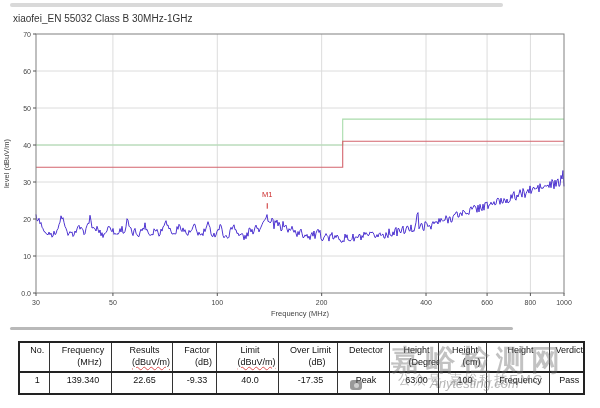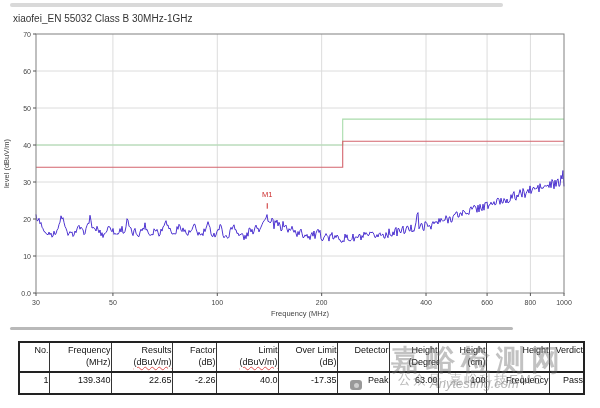--- a/index.html
+++ b/index.html
@@ -5,21 +5,21 @@
   html,body{margin:0;padding:0;background:#fff;}
   #page{position:relative;width:600px;height:408px;background:#fff;overflow:hidden;
         font-family:"Liberation Sans",sans-serif;}
   .divider{position:absolute;border-radius:2px;}
   #top-divider{left:10px;top:3px;width:493px;height:4px;background:#d9d9d9;}
   #mid-divider{left:10px;top:327px;width:503px;height:3px;background:#b9b9b9;}
   #chart-title{position:absolute;left:13px;top:13px;font-size:10px;color:#333;}
   #chart-svg{position:absolute;left:0;top:0;}
   #results-table{position:absolute;left:18px;top:341px;width:565px;border-collapse:collapse;
                  table-layout:fixed;font-size:9px;color:#111;}
-  #results-table th,#results-table td{border:1px solid #333;text-align:right;
+  #results-table th,#results-table td{border:1px solid #333;text-align:center;
                  padding:2px 0 2px 6px;font-weight:normal;vertical-align:top;overflow:hidden;white-space:nowrap;}
   #results-table{border:2px solid #222;}
   #results-table thead tr{height:30px;}
   #results-table thead th{border-bottom:2px solid #222;}
   #results-table tbody tr{height:22px;}
   .th-sub{display:block;margin-top:2px;padding-left:13px;}
   .squiggle{text-decoration:underline;text-decoration-style:wavy;
             text-decoration-color:#e04f4f;text-decoration-thickness:1px;}
   #watermark{position:absolute;left:0;top:0;width:600px;height:288px;pointer-events:none;padding-left:36px;}
   #wm-main{position:absolute;left:391px;top:341px;width:200px;font-size:29px;font-weight:bold;
@@ -125,21 +125,21 @@
           <th><span>Height</span><span class="th-sub">(cm)</span></th>
           <th><span>Height</span></th>
           <th><span>Verdict</span></th>
         </tr>
       </thead>
     <tbody id="results-tbody">
         <tr>
           <td>1</td>
           <td>139.340</td>
           <td>22.65</td>
-          <td>-2.26</td>
+          <td>-9.33</td>
           <td>40.0</td>
           <td>-17.35</td>
           <td>Peak</td>
           <td>63.00</td>
           <td>100</td>
           <td>Frequency</td>
           <td>Pass</td>
         </tr>
       </tbody>
   </table>

